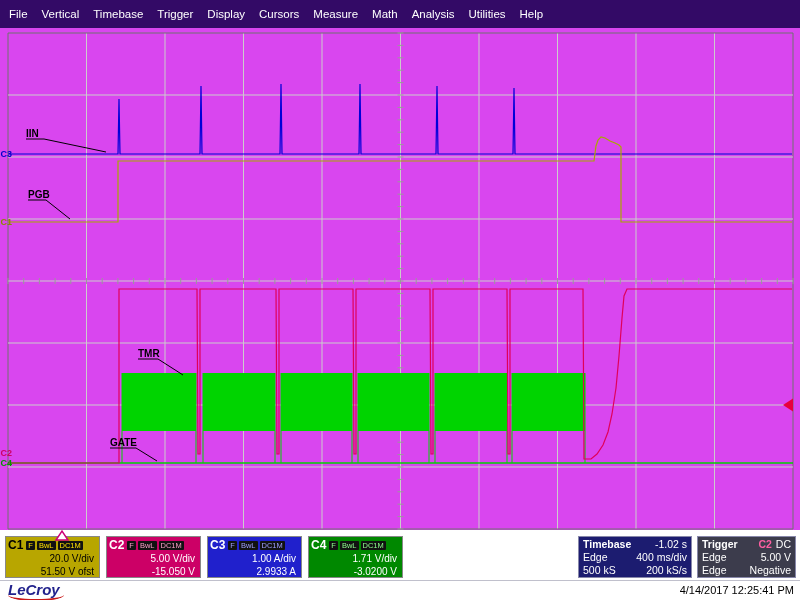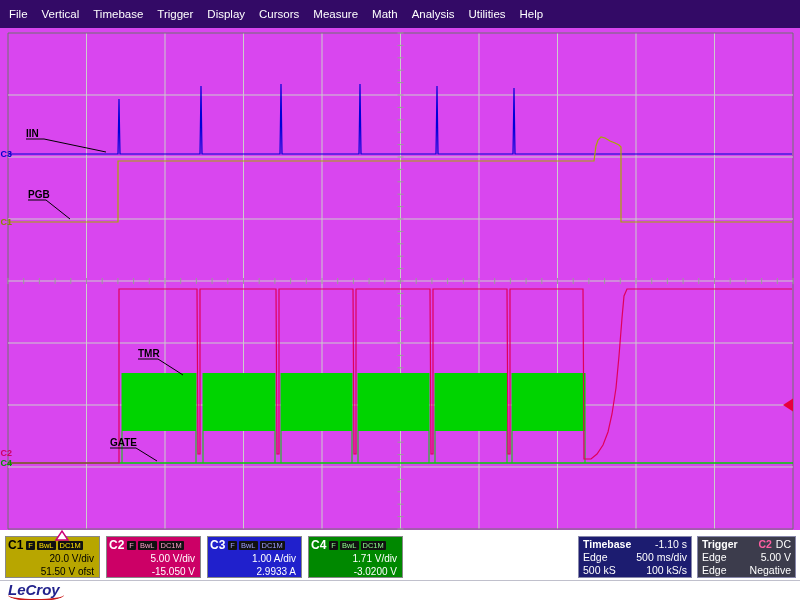--- a/index.html
+++ b/index.html
@@ -94,29 +94,29 @@
             <span class="badge" style="color: rgb(143, 255, 143);">DC1M</span>
           </div>
           <div class="ch-line">1.71 V/div</div>
           <div class="ch-line">-3.0200 V</div>
         </div>
       </div>
 
     <div class="panel" id="timebase-panel">
       <div class="prow">
         <span class="ptitle">Timebase</span>
-        <span>-1.10 s</span>
+        <span>-1.02 s</span>
       </div>
       <div class="prow">
         <span>Edge</span>
-        <span>500 ms/div</span>
+        <span>400 ms/div</span>
       </div>
       <div class="prow">
         <span>500 kS</span>
-        <span>100 kS/s</span>
+        <span>200 kS/s</span>
       </div>
     </div>
 
     <div class="panel" id="trigger-panel">
       <div class="prow">
         <span class="ptitle">Trigger</span>
         <span>
           <span class="trig-src">C2</span><span>DC</span>
         </span>
       </div>
@@ -129,20 +129,21 @@
         <span>Negative</span>
       </div>
     </div>
   </div>
 
   <div id="footer">
     <div id="logo">
       <span>LeCroy</span>
       <div class="swoosh"></div>
     </div>
+    <div id="timestamp">4/14/2017 12:25:41 PM</div>
   </div>
 
   <svg id="scope-svg" width="800" height="600" viewBox="0 0 800 600">
       <line x1="8" y1="33" x2="8" y2="529" stroke="#707070"></line>
       <line x1="86.5" y1="33" x2="86.5" y2="529" stroke="#cccccc"></line>
       <line x1="165" y1="33" x2="165" y2="529" stroke="#cccccc"></line>
       <line x1="243.5" y1="33" x2="243.5" y2="529" stroke="#cccccc"></line>
       <line x1="322" y1="33" x2="322" y2="529" stroke="#cccccc"></line>
       <line x1="400.5" y1="33" x2="400.5" y2="529" stroke="#cccccc"></line>
       <line x1="479" y1="33" x2="479" y2="529" stroke="#cccccc"></line>

